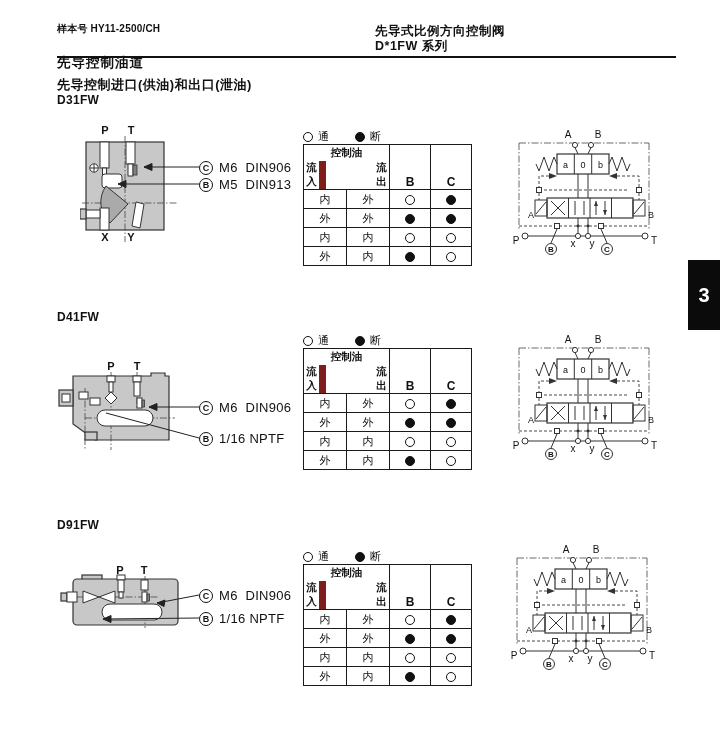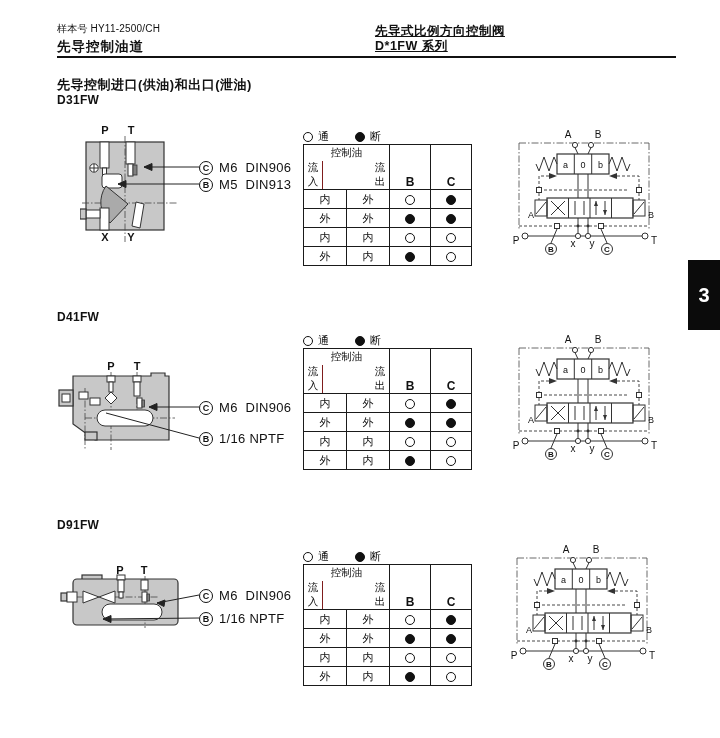--- a/index.html
+++ b/index.html
@@ -2,42 +2,42 @@
 <html><head>
 <meta charset="utf-8">
 <style>
   html,body{margin:0;padding:0;}
   body{
     width:720px;height:738px;background:#ffffff;position:relative;overflow:hidden;
     font-family:"Liberation Sans", sans-serif;color:#111;
   }
   .abs{position:absolute;}
   
-  .sample-no{font-size:10px;font-weight:normal;letter-spacing:.2px;}
-  .hdr-title{font-size:13.5px;font-weight:bold;margin-top:2px;letter-spacing:1px;font-family:Liberation Serif, serif;}
-  .hdr-right{font-size:12.5px;font-weight:bold;line-height:15px;letter-spacing:.5px;text-decoration:underline;}
+  .sample-no{font-size:10px;font-weight:bold;letter-spacing:.2px;}
+  .hdr-title{font-size:13.5px;font-weight:bold;margin-top:18px;letter-spacing:1px;font-family:Liberation Serif, serif;}
+  .hdr-right{font-size:12.5px;font-weight:bold;line-height:15px;letter-spacing:.5px;}
   .hdr-rule{border-top:2px solid #111;height:0;}
   .subtitle{font-size:13px;font-weight:bold;letter-spacing:.5px;}
   .sec-label{font-size:12px;font-weight:bold;letter-spacing:.3px;}
   
   .legend{display:flex;gap:26px;font-size:11px;align-items:center;}
   .legend .li{display:flex;align-items:center;gap:5px;}
   .dot{display:inline-block;width:10px;height:10px;border-radius:50%;box-sizing:border-box;vertical-align:middle;}
   .state-open{background:#fff;border:1.5px solid #111;}
   .state-closed{background:#111;border:1.5px solid #111;}
   
   table.ptab{border-collapse:collapse;background:#fff;}
   table.ptab td,table.ptab th{border:1px solid #1a1a1a;padding:0;text-align:center;}
   table.ptab td{height:18px;font-size:11px;width:42px;}
   table.ptab td.circ{width:40px;}
-  th.ctl{width:84px;height:26px;font-weight:normal;}
+  th.ctl{width:84px;height:26px;font-weight:bold;}
   th.ctl .grp{font-size:10.5px;padding-top:1px;}
   th.ctl .io{display:flex;margin-top:1px;}
   th.ctl .io span{flex:1;font-size:10.5px;}
-  th.ctl .io span.io2{border-left:1px solid #7f1d1d;padding-left:48px;}
+  th.ctl .io span.io2{border-left:7px solid #7f1d1d;padding-left:48px;}
   th.bc{width:40px;font-size:12px;font-weight:bold;vertical-align:bottom;padding-bottom:4px;}
   
   .callout{display:flex;align-items:center;height:15px;}
   .callout .mark{width:14px;height:14px;border:1.3px solid #111;border-radius:50%;
     font-size:9px;font-weight:bold;display:flex;align-items:center;justify-content:center;
     background:#fff;margin-right:6px;box-sizing:border-box;}
   .callout .txt{font-size:13px;white-space:pre;letter-spacing:.3px;}
   
   .tab3{background:#0b0b0b;color:#fff;font-size:20px;font-weight:bold;
     display:flex;align-items:center;justify-content:center;}

